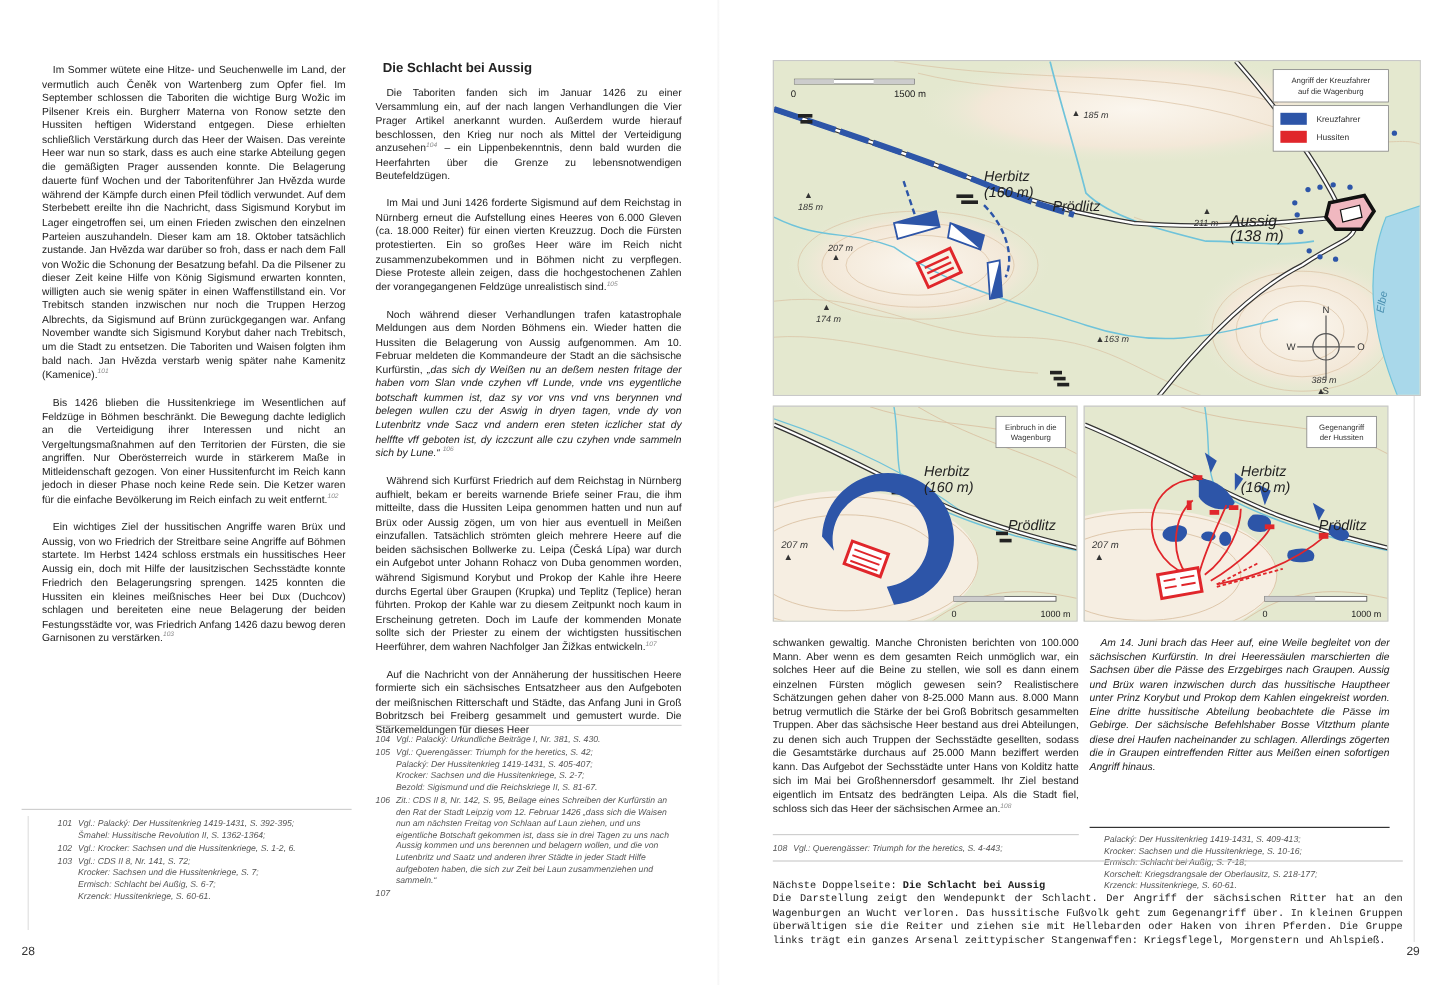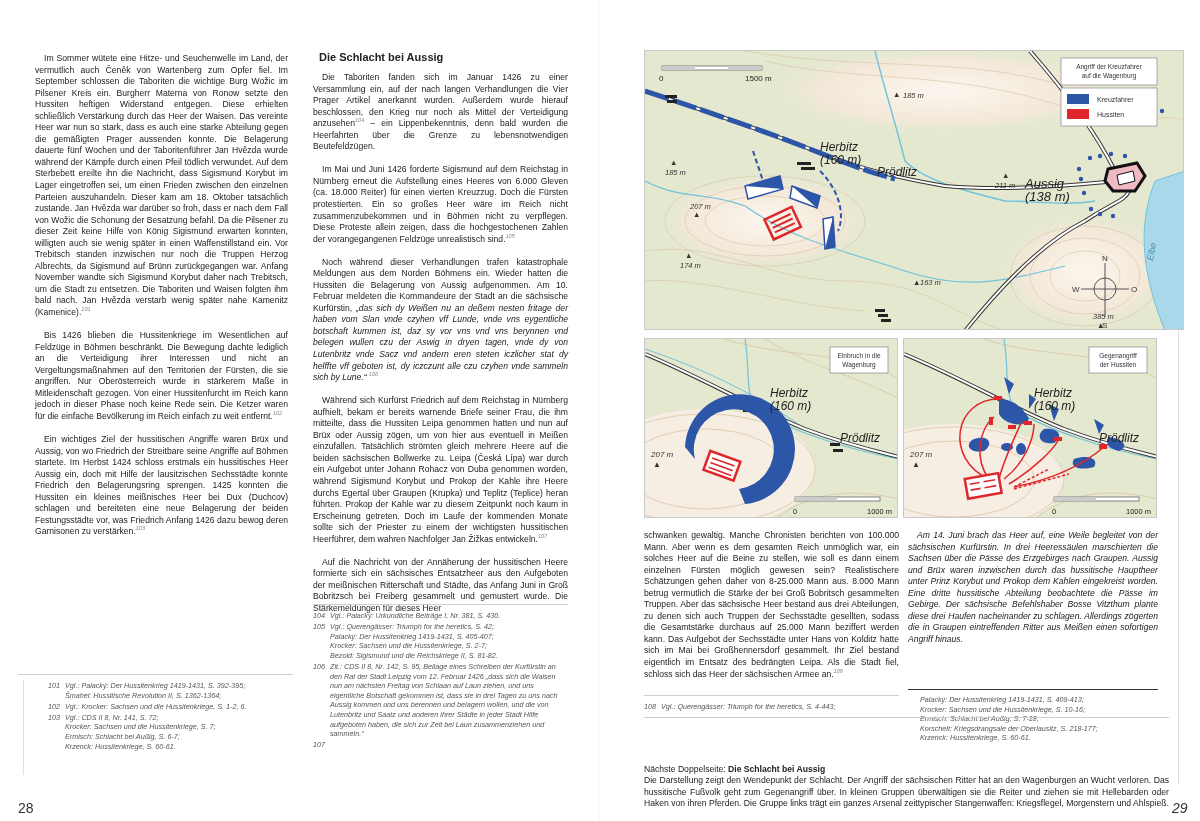--- a/index.html
+++ b/index.html
@@ -10,21 +10,21 @@
   .gutter { position: absolute; left: 598px; top: 0; width: 4px; height: 821px; background: linear-gradient(to right, #f2f2f2, #fff, #f2f2f2); }
   .col { position: absolute; font-size: 8.6px; line-height: 11.55px; text-align: justify; hyphens: manual; }
   .col p { text-indent: 9px; margin-bottom: 11.5px; }
   .col p.noindent { text-indent: 0; }
   .col h2 { font-size: 11px; font-weight: bold; margin: 0 0 8px 6px; line-height: 14px; }
   sup { font-size: 5.5px; color: #888; font-style: italic; vertical-align: super; line-height: 0; }
   .fn-rule { height: 1px; background: #cfcfcf; margin-bottom: 6px; }
   .fn { position: absolute; font-size: 7.2px; line-height: 9.6px; color: #555; font-style: italic; }
   .fn .entry { display: flex; margin-bottom: 1.5px; }
   .fn .num { width: 17px; flex-shrink: 0; }
-  .pagenum { position: absolute; font-size: 14px; color: #333; margin-top: 12px; }
+  .pagenum { position: absolute; font-size: 10px; color: #333; }
   .vline { position: absolute; width: 1px; background: #e0e0e0; }
   .map { position: absolute; background: #e6ead4; border: 1px solid #c9c9c9; overflow: hidden; }
   .map svg { display: block; }
   .caption { position: absolute; font-size: 8.6px; line-height: 11.4px; text-align: justify; }
   .caption b { font-weight: bold; }
 </style>
 </head>
 <body>
 
 <div class="page-l">
@@ -72,21 +72,21 @@
     <div class="entry">
         <span class="num">104</span>
         <span>Vgl.: Palacký: Urkundliche Beiträge I, Nr. 381, S. 430.</span>
       </div>
     <div class="entry">
         <span class="num">105</span>
         <span>
       <span style="display:block">Vgl.: Querengässer: Triumph for the heretics, S. 42;</span>
       <span style="display:block">Palacký: Der Hussitenkrieg 1419-1431, S. 405-407;</span>
       <span style="display:block">Krocker: Sachsen und die Hussitenkriege, S. 2-7;</span>
-      <span style="display:block">Bezold: Sigismund und die Reichskriege II, S. 81-82.</span>
+      <span style="display:block">Bezold: Sigismund und die Reichskriege II, S. 81-67.</span>
         </span>
       </div>
     <div class="entry">
         <span class="num">106</span>
         <span>Zit.: CDS II 8, Nr. 142, S. 95, Beilage eines Schreiben der Kurfürstin an den Rat der Stadt Leipzig vom 12. Februar 1426 „dass sich die Waisen nun am nächsten Freitag von Schlaan auf Laun ziehen, und uns eigentliche Botschaft gekommen ist, dass sie in drei Tagen zu uns nach Aussig kommen und uns berennen und belagern wollen, und die von Lutenbritz und Saatz und anderen ihrer Städte in jeder Stadt Hilfe aufgeboten haben, die sich zur Zeit bei Laun zusammenziehen und sammeln.“</span>
       </div>
     <div class="entry">
         <span class="num">107</span>
       </div>
   </div>
@@ -368,19 +368,19 @@
     <div style="padding-left:12px;">
       <span style="display:block">Palacký: Der Hussitenkrieg 1419-1431, S. 409-413;</span>
       <span style="display:block">Krocker: Sachsen und die Hussitenkriege, S. 10-16;</span>
       <span style="display:block">Ermisch: Schlacht bei Außig, S. 7-18;</span>
       <span style="display:block">Korschelt: Kriegsdrangsale der Oberlausitz, S. 218-177;</span>
       <span style="display:block">Krzenck: Hussitenkriege, S. 60-61.</span>
     </div>
   </div>
 
   <div style="position:absolute; left:44px; top:717px; width:525px; height:1px; background:#ccc;"></div>
-  <div class="caption" style="left:44px; top:764px; width:525px;">
+  <div class="caption" style="left:44px; top:733px; width:525px;font-family:Liberation Mono, monospace;">
     <div><span>Nächste Doppelseite: </span><b>Die Schlacht bei Aussig</b></div>
     <div>Die Darstellung zeigt den Wendepunkt der Schlacht. Der Angriff der sächsischen Ritter hat an den Wagenburgen an Wucht verloren. Das hussitische Fußvolk geht zum Gegenangriff über. In kleinen Gruppen überwältigen sie die Reiter und ziehen sie mit Hellebarden oder Haken von ihren Pferden. Die Gruppe links trägt ein ganzes Arsenal zeittypischer Stangenwaffen: Kriegsflegel, Morgenstern und Ahlspieß.</div>
   </div>
 
-  <div class="pagenum" style="left:572px; top:788px;font-style:italic;">29</div>
+  <div class="pagenum" style="left:572px; top:788px;">29</div>
 </div>
 
 </body></html>

